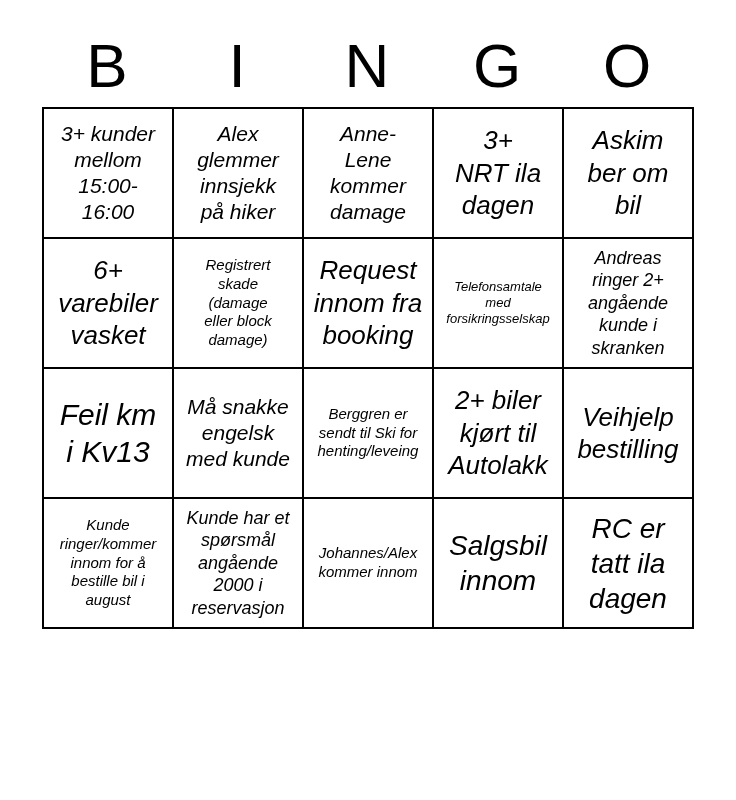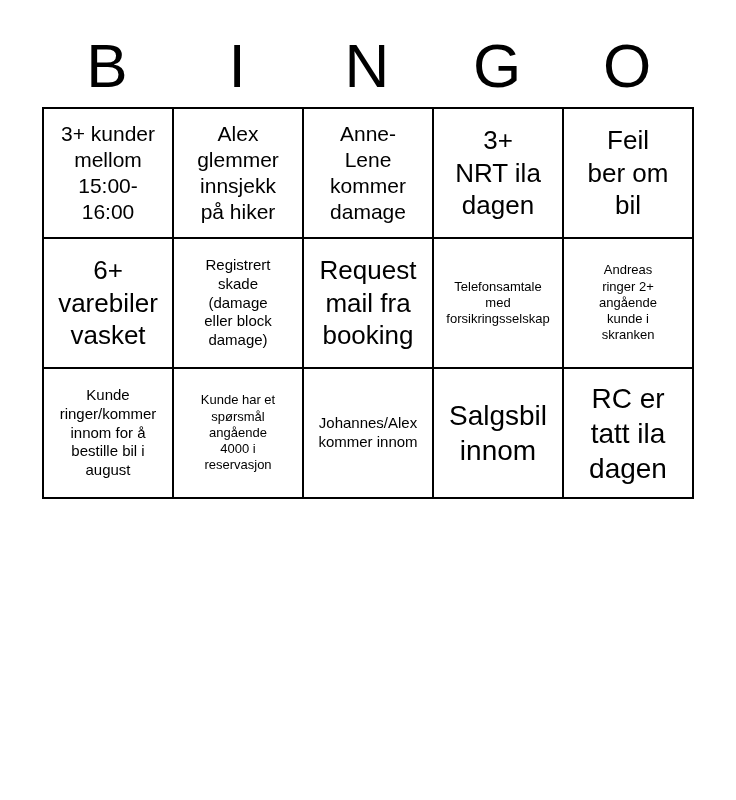--- a/index.html
+++ b/index.html
@@ -45,25 +45,26 @@
     height: 130px;
     box-sizing: border-box;
     border: 2.5px solid #000000;
     text-align: center;
     vertical-align: middle;
     padding: 2px;
     background: #ffffff;
     white-space: pre-line;
     line-height: 1.25;
     overflow: hidden;
+    font-style: italic;
   }
   .fs13 { font-size: 13px; }
   .fs15 { font-size: 15px; }
   .fs17 { font-size: 15px; }
-  .fs19 { font-size: 13px; }
+  .fs19 { font-size: 18px; }
   .fs20 { font-size: 20px; }
   .fs21 { font-size: 21px; }
   .fs24 { font-size: 24px; }
   .fs26 { font-size: 26px; }
   .fs28 { font-size: 28px; }
   .fs30 { font-size: 30px; }
 </style>
 </head>
 <body>
 
@@ -89,55 +90,70 @@
 glemmer
 innsjekk
 på hiker</td>
           <td class="fs21">Anne-
 Lene
 kommer
 damage</td>
           <td class="fs26">3+
 NRT ila
 dagen</td>
-          <td class="fs26">Feil
+          <td class="fs26">Askim
 ber om
 bil</td>
         </tr>
         <tr>
           <td class="fs26">6+
 varebiler
 vasket</td>
           <td class="fs17">Registrert
 skade
 (damage
 eller block
 damage)</td>
           <td class="fs26">Request
-mail fra
+innom fra
 booking</td>
           <td class="fs13">Telefonsamtale
 med
 forsikringsselskap</td>
           <td class="fs19">Andreas
 ringer 2+
 angående
 kunde i
 skranken</td>
         </tr>
         <tr>
+          <td class="fs30">Feil km
+i Kv13</td>
+          <td class="fs21">Må snakke
+engelsk
+med kunde</td>
+          <td class="fs15">Berggren er
+sendt til Ski for
+henting/leveing</td>
+          <td class="fs26">2+ biler
+kjørt til
+Autolakk</td>
+          <td class="fs26">Veihjelp
+bestilling</td>
+        </tr>
+        <tr>
           <td class="fs15">Kunde
 ringer/kommer
 innom for å
 bestille bil i
 august</td>
           <td class="fs19">Kunde har et
 spørsmål
 angående
-4000 i
+2000 i
 reservasjon</td>
           <td class="fs15">Johannes/Alex
 kommer innom</td>
           <td class="fs28">Salgsbil
 innom</td>
           <td class="fs28">RC er
 tatt ila
 dagen</td>
         </tr>
       </tbody>

